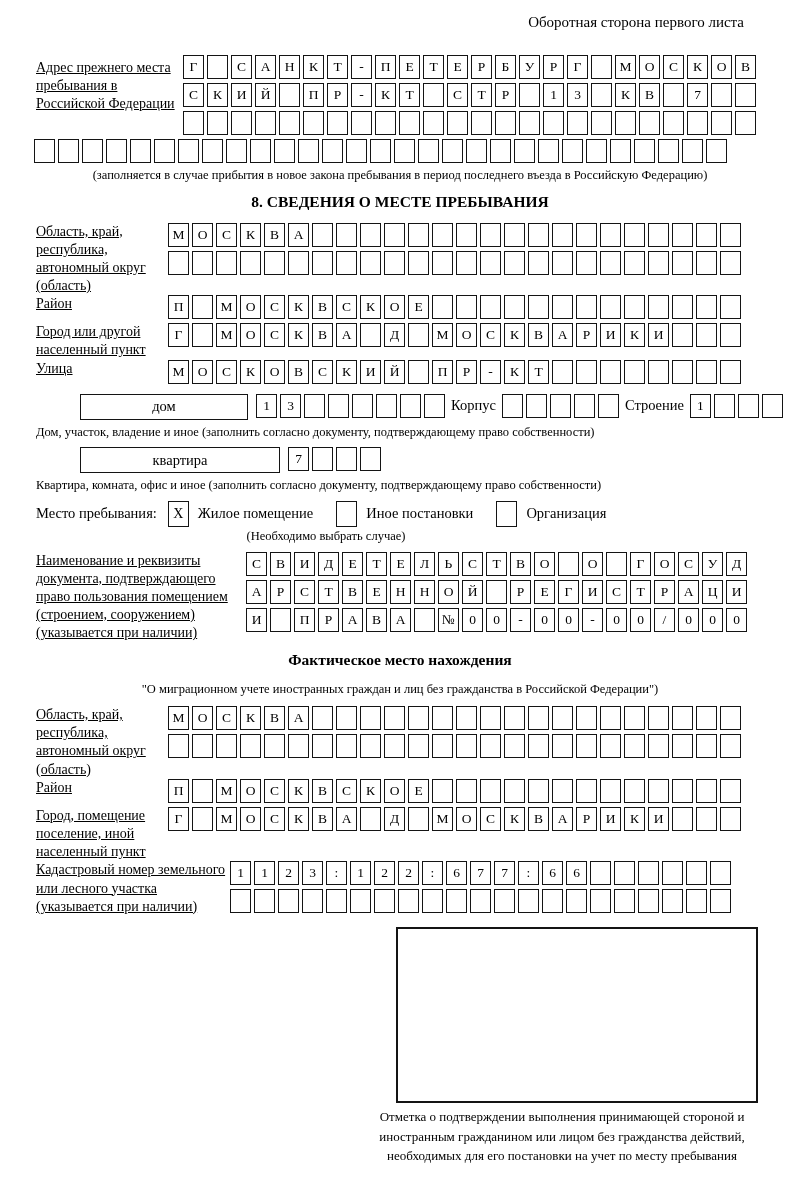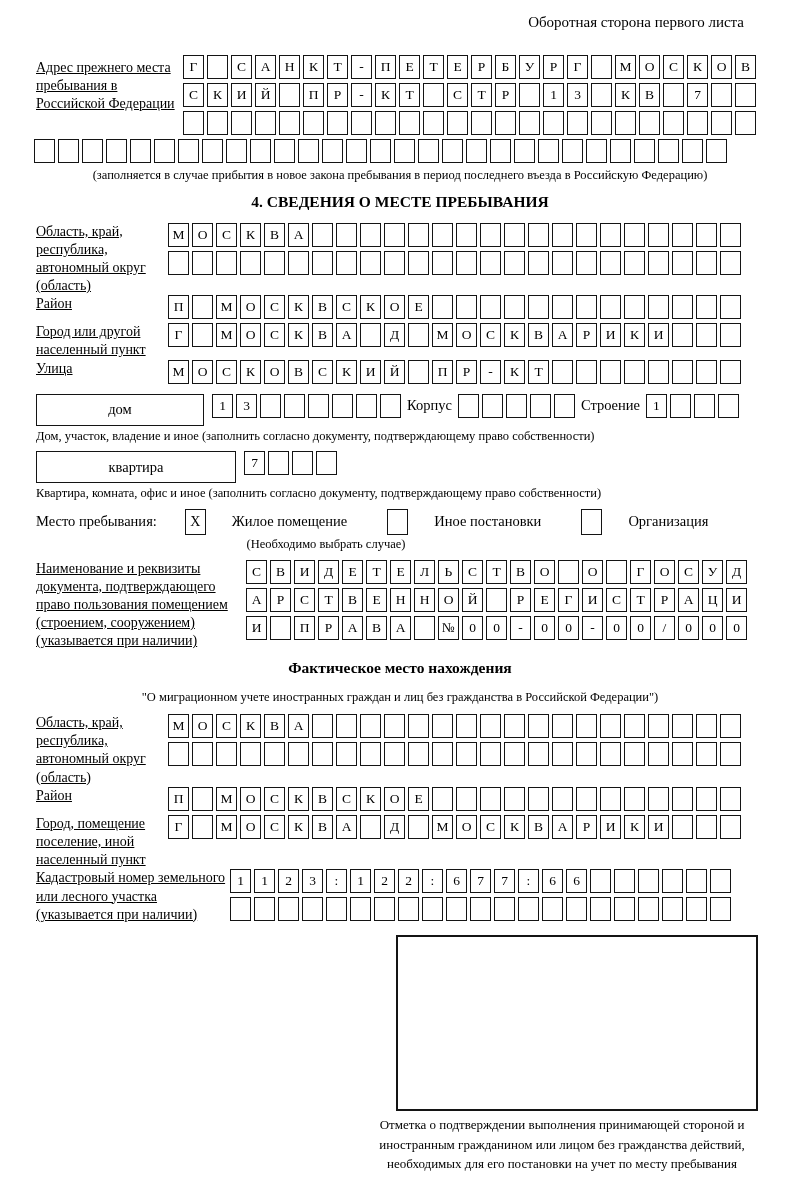--- a/index.html
+++ b/index.html
@@ -29,33 +29,33 @@
   .caption { font-size:12.5px; line-height:1.4; }
   .caption.center { text-align:center; }
   .sec-title { font-size:15.5px; font-weight:bold; text-align:center; margin:8px 0 12px 0; }
 
   .lw147 { width:147px; flex:0 0 147px; padding-top:4px; }
   .lw132 { width:132px; flex:0 0 132px; }
   .lw210 { width:210px; flex:0 0 210px; }
   .lw194 { width:194px; flex:0 0 194px; }
 
   .widebox {
-    height:32px; border:1.7px solid #141414;
+    height:26px; border:1.7px solid #141414;
     display:flex; align-items:center; justify-content:center;
-    font-size:14.5px; flex:0 0 auto;
+    font-size:14.5px; flex:0 0 auto;margin-left:44px;
   }
   .inline-lbl { font-size:14.5px; padding:3px 6px 0 6px; white-space:nowrap; }
 
   .checkbox {
     width:21px; height:26px; flex:0 0 auto;
     border:1.7px solid #141414;
     display:flex; align-items:center; justify-content:center;
     font-size:14px;
   }
-  .chk-row { display:flex; align-items:center; gap:26px; margin:6px 0 2px 0; }
+  .chk-row { display:flex; align-items:center; gap:9px; margin:6px 0 2px 0; }
   .chk-row .opt { font-size:14.5px; margin-right:14px; }
   .chk-note { text-align:center; width:300px; margin-left:140px; font-size:12.5px; margin-bottom:8px; }
 
   .mb2 { margin-bottom:2px; }
   .mt6 { margin-top:6px; }
   .mt8 { margin-top:8px; }
 
   .mark-area { width:400px; margin:10px 2px 0 auto; }
   .mark-box { width:362px; height:176px; border:2px solid #141414; margin-left:auto; margin-right:4px; }
   .mark-caption { width:400px; text-align:center; font-size:13px; line-height:1.5; margin-top:4px; }
@@ -176,21 +176,21 @@
       <span class="cellbox"></span>
       <span class="cellbox"></span>
       <span class="cellbox"></span>
       <span class="cellbox"></span>
       <span class="cellbox"></span>
       <span class="cellbox"></span>
       <span class="cellbox"></span>
     </div>
   <div class="caption center">(заполняется в случае прибытия в новое закона пребывания в период последнего въезда в Российскую Федерацию)</div>
 
-  <div class="sec-title">4. СВЕДЕНИЯ О МЕСТЕ ПРЕБЫВАНИЯ</div>
+  <div class="sec-title">8. СВЕДЕНИЯ О МЕСТЕ ПРЕБЫВАНИЯ</div>
 
   <div class="frow">
     <div class="label lw132">Область, край, республика, автономный округ (область)</div>
     <div class="rows-col">
       <div class="boxrow">
           <span class="cellbox">М</span>
           <span class="cellbox">О</span>
           <span class="cellbox">С</span>
           <span class="cellbox">К</span>
           <span class="cellbox">В</span>

